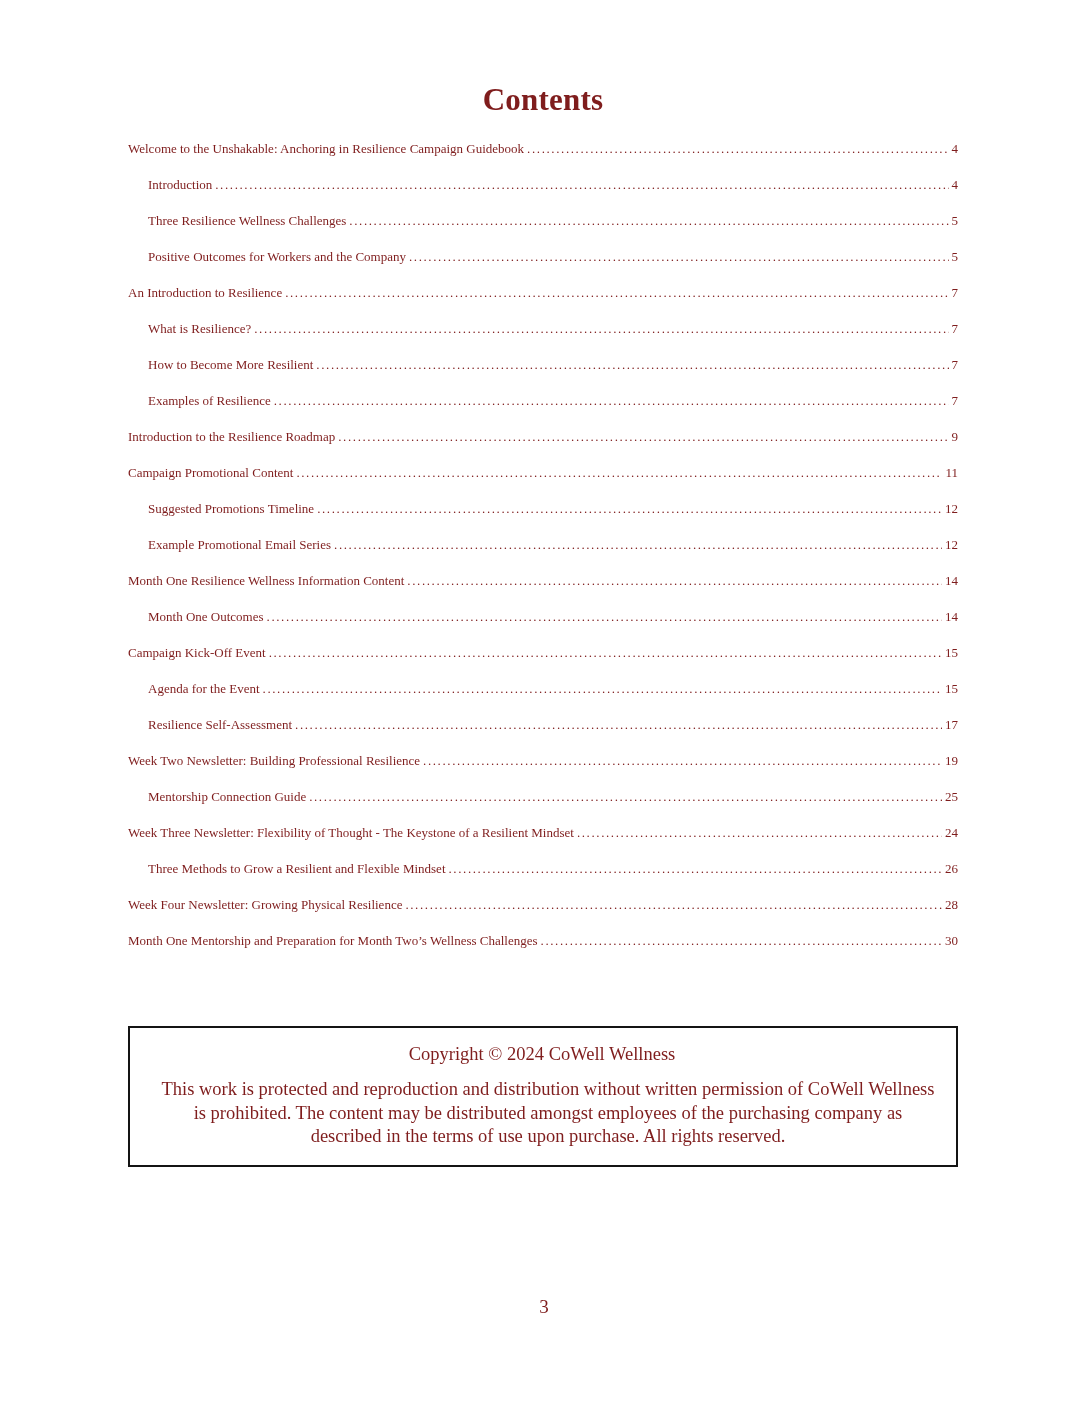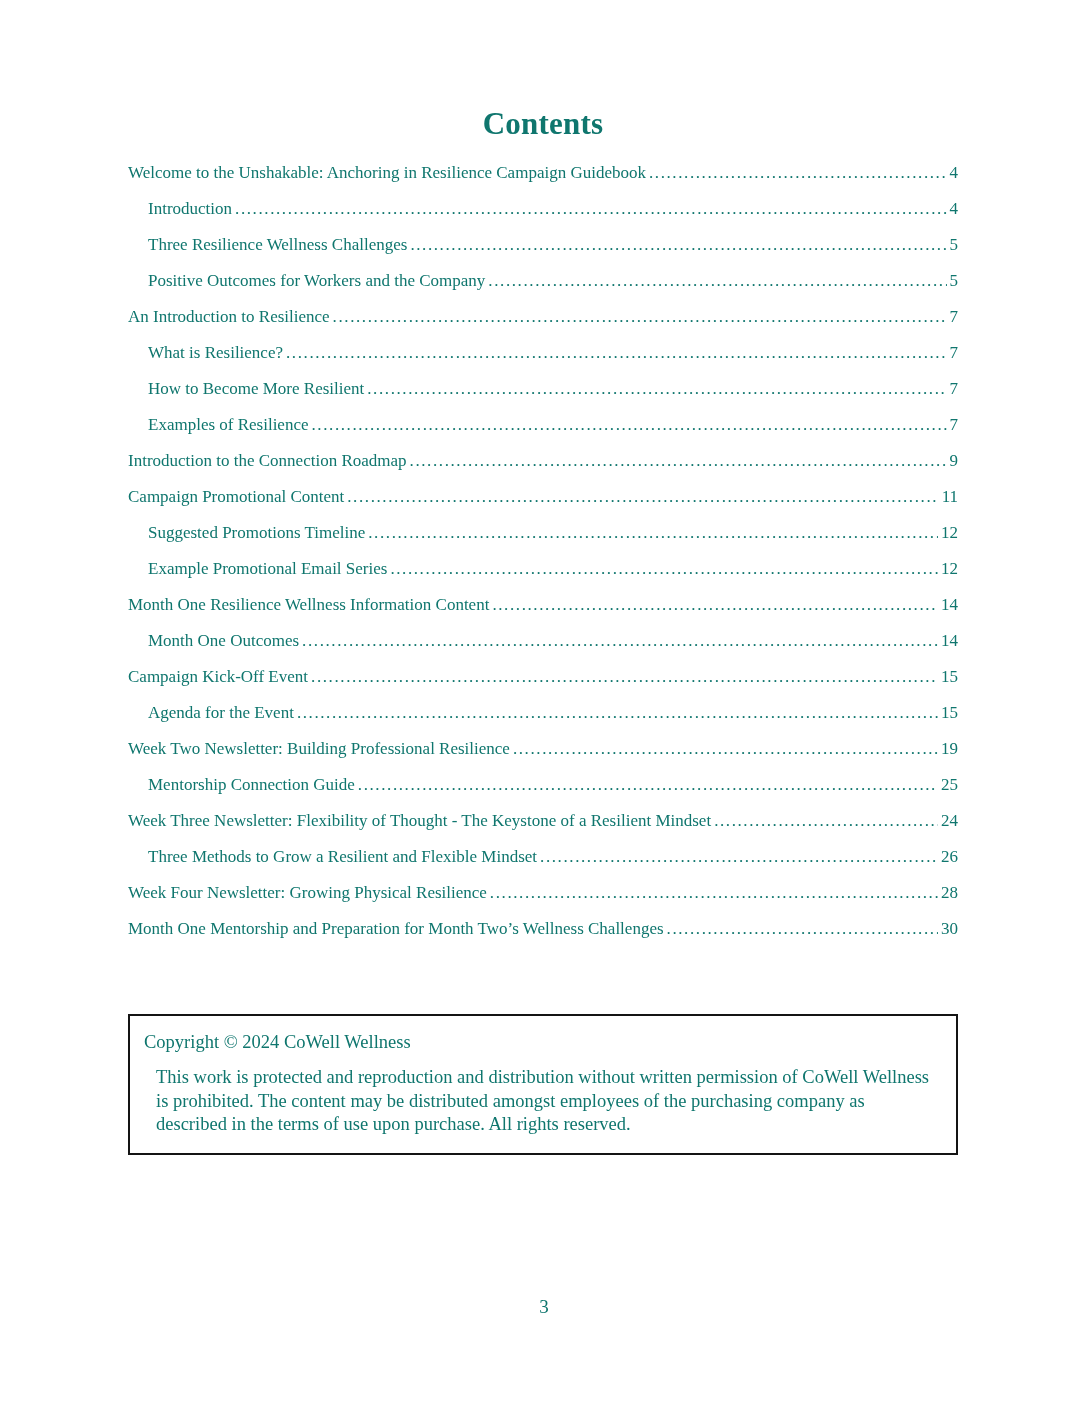--- a/index.html
+++ b/index.html
@@ -6,42 +6,42 @@
     margin: 0;
     padding: 0;
     background: #ffffff;
   }
   .page {
     width: 1088px;
     height: 1408px;
     background: #ffffff;
     position: relative;
     box-sizing: border-box;
-    padding: 98px 130px 0 128px;
+    padding: 74px 130px 0 128px;
     font-family: "Liberation Serif", "DejaVu Serif", serif;
-    color: #0f766e;
+    color: #7f1d1d;
     overflow: hidden;
   }
   h1.doc-title {
     font-size: 31px;
     line-height: 40px;
     font-weight: 700;
     text-align: center;
     margin: 6px 0 0 0;
     letter-spacing: 0.2px;
   }
   .toc {
     margin-top: 11px;
   }
   .toc-row {
     display: flex;
     align-items: baseline;
     height: 36px;
     line-height: 36px;
-    font-size: 17px;
+    font-size: 13px;
     white-space: nowrap;
   }
   .toc-row.lvl2 {
     padding-left: 20px;
   }
   .toc-label {
     flex: 0 0 auto;
   }
   .toc-dots {
     flex: 1 1 auto;
@@ -56,20 +56,21 @@
   .toc-page {
     flex: 0 0 auto;
     text-align: right;
   }
   .copyright-box {
     margin-top: 67px;
     border: 2px solid #141414;
     box-sizing: border-box;
     padding: 12px 16px 16px 14px;
     font-size: 18.5px;
+    text-align: center;
   }
   .copyright-line1 {
     margin: 2px 0 0 0;
     line-height: 25px;
   }
   .copyright-body {
     margin: 11px 0 0 12px;
     line-height: 23.5px;
   }
   .page-number {
@@ -132,21 +133,21 @@
       <span class="toc-page">7</span>
     </div>
 
     <div class="toc-row lvl2">
       <span class="toc-label">Examples of Resilience</span>
       <span class="toc-dots"></span>
       <span class="toc-page">7</span>
     </div>
 
     <div class="toc-row">
-      <span class="toc-label">Introduction to the Connection Roadmap</span>
+      <span class="toc-label">Introduction to the Resilience Roadmap</span>
       <span class="toc-dots"></span>
       <span class="toc-page">9</span>
     </div>
 
     <div class="toc-row">
       <span class="toc-label">Campaign Promotional Content</span>
       <span class="toc-dots"></span>
       <span class="toc-page">11</span>
     </div>
 
@@ -179,20 +180,25 @@
       <span class="toc-dots"></span>
       <span class="toc-page">15</span>
     </div>
 
     <div class="toc-row lvl2">
       <span class="toc-label">Agenda for the Event</span>
       <span class="toc-dots"></span>
       <span class="toc-page">15</span>
     </div>
 
+    <div class="toc-row lvl2">
+      <span class="toc-label">Resilience Self-Assessment</span>
+      <span class="toc-dots"></span>
+      <span class="toc-page">17</span>
+    </div>
 
     <div class="toc-row">
       <span class="toc-label">Week Two Newsletter: Building Professional Resilience</span>
       <span class="toc-dots"></span>
       <span class="toc-page">19</span>
     </div>
 
     <div class="toc-row lvl2">
       <span class="toc-label">Mentorship Connection Guide</span>
       <span class="toc-dots"></span>

